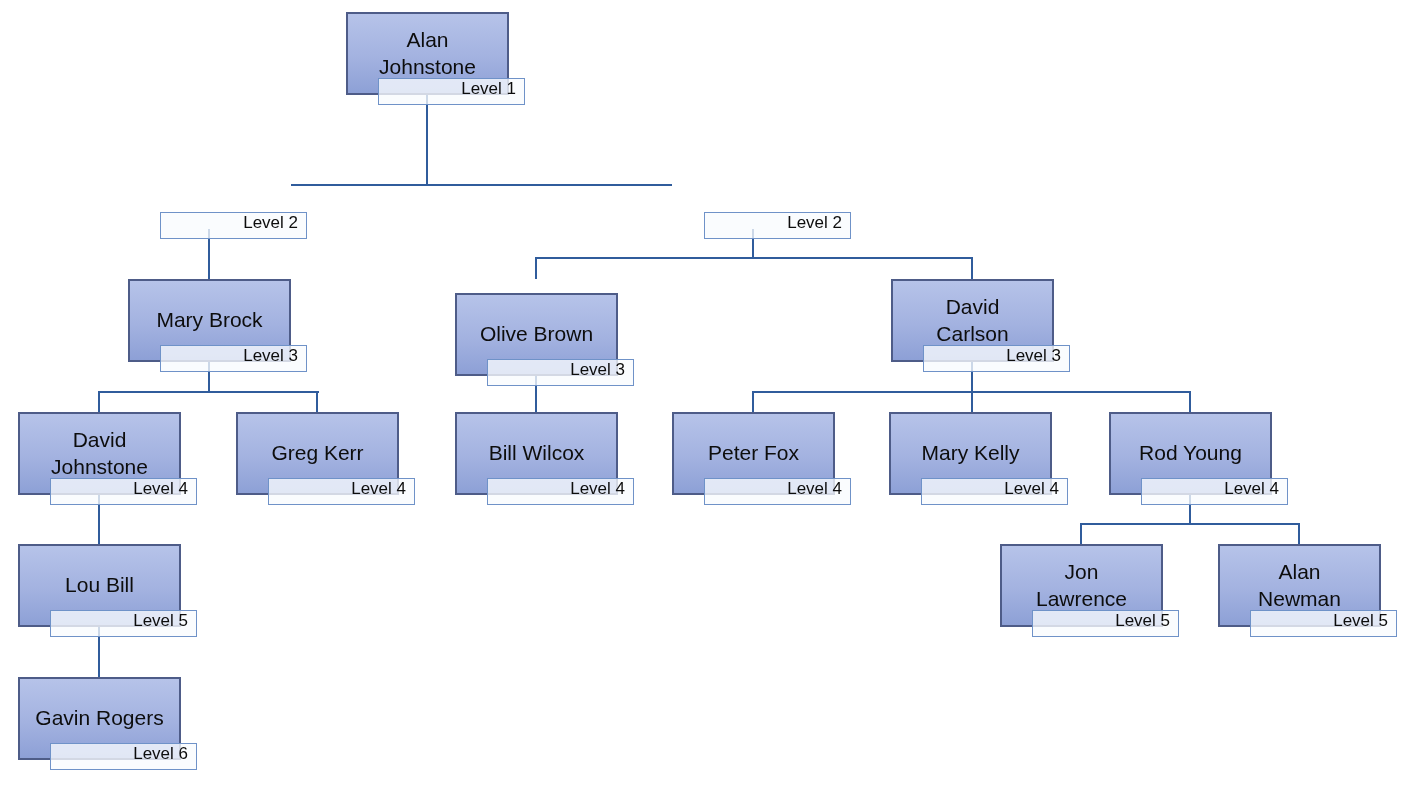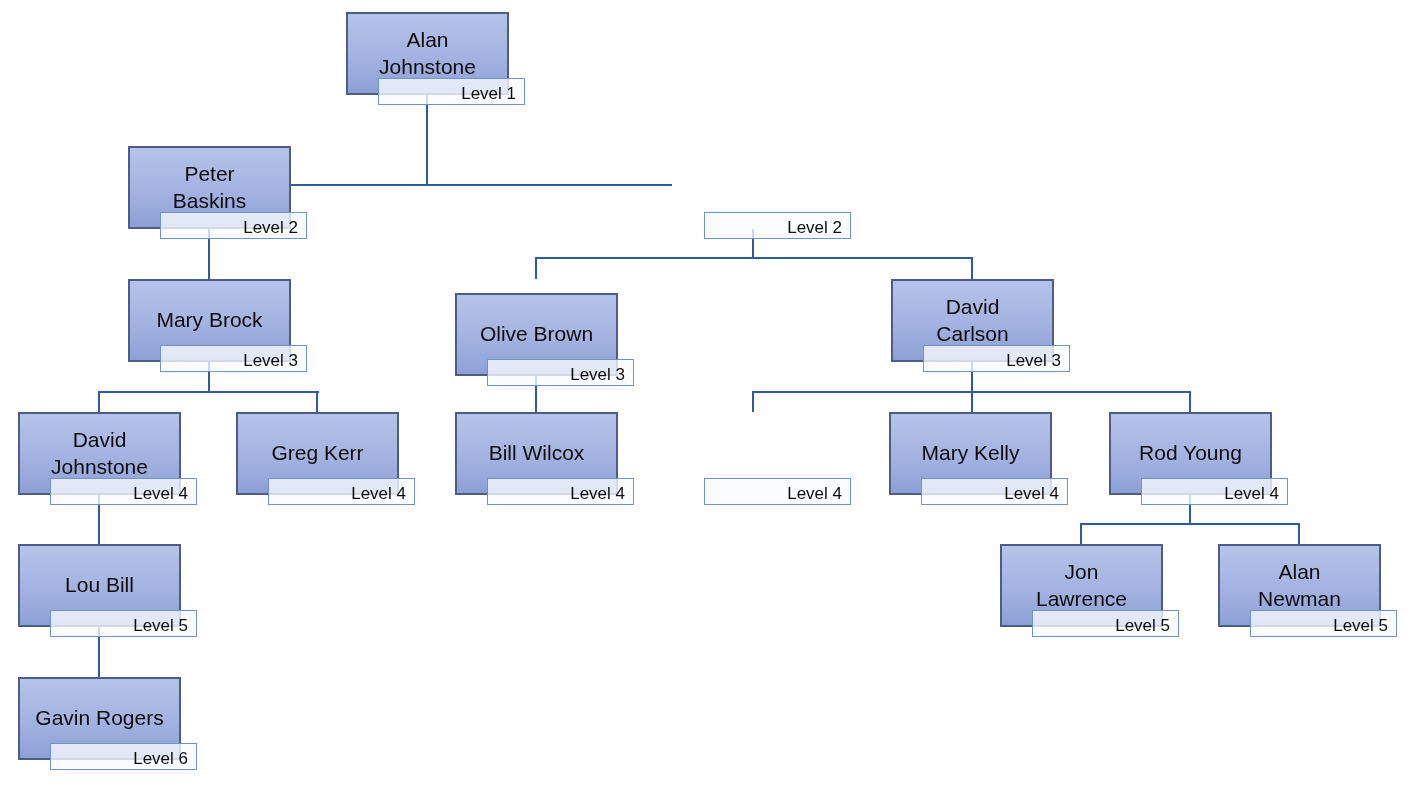--- a/index.html
+++ b/index.html
@@ -44,21 +44,21 @@
   .level-tag {
     position: absolute;
     left: 32px;
     top: 66px;
     width: 147px;
     height: 27px;
     box-sizing: border-box;
     background: var(--tag-fill);
     border: 1.5px solid var(--tag-border);
     display: flex;
-    align-items: flex-end;
+    align-items: flex-start;
     justify-content: flex-end;
     padding-right: 8px;
     z-index: 3;
   }
   .level-text {
     font-size: 17px;
     color: var(--text-color);
   }
   .seg {
     position: absolute;
@@ -96,24 +96,20 @@
     <div class="node" style="left: 346px; top: 12px;">
       <div class="main-box">
         <span class="node-name">Alan
 Johnstone</span>
       </div>
       <div class="level-tag">
         <span class="level-text">Level 1</span>
       </div>
     </div>
     <div class="node" style="left: 128px; top: 146px;">
-      <div class="main-box">
-        <span class="node-name">Peter
-Baskins</span>
-      </div>
       <div class="level-tag">
         <span class="level-text">Level 2</span>
       </div>
     </div>
     <div class="node" style="left: 672px; top: 146px;">
       <div class="level-tag">
         <span class="level-text">Level 2</span>
       </div>
     </div>
     <div class="node" style="left: 128px; top: 279px;">
@@ -160,20 +156,23 @@
     </div>
     <div class="node" style="left: 455px; top: 412px;">
       <div class="main-box">
         <span class="node-name">Bill Wilcox</span>
       </div>
       <div class="level-tag">
         <span class="level-text">Level 4</span>
       </div>
     </div>
     <div class="node" style="left: 672px; top: 412px;">
+      <div class="main-box">
+        <span class="node-name">Peter Fox</span>
+      </div>
       <div class="level-tag">
         <span class="level-text">Level 4</span>
       </div>
     </div>
     <div class="node" style="left: 889px; top: 412px;">
       <div class="main-box">
         <span class="node-name">Mary Kelly</span>
       </div>
       <div class="level-tag">
         <span class="level-text">Level 4</span>

